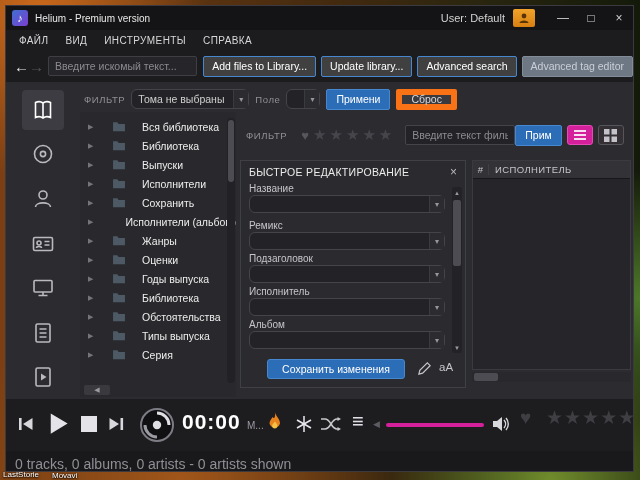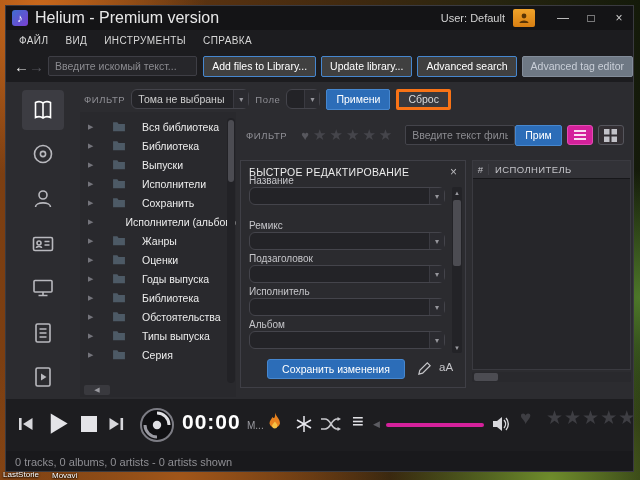--- a/index.html
+++ b/index.html
@@ -16,21 +16,21 @@
     position:relative;
   }
   .abs{position:absolute}
   .desk-label{position:absolute;color:#fff;font-size:8px;text-shadow:0 1px 2px #000,0 0 2px #000;z-index:1}
 
   
   .window{position:absolute;left:5px;top:5px;width:629px;height:467px;background:#2c2c30;border:1px solid #3a3a40;overflow:hidden;z-index:2}
 
   .titlebar{position:absolute;left:0;top:0;right:0;height:24px;background:#141416;display:flex;align-items:center;padding-left:6px;color:#e6e6e6}
   .app-ico{width:16px;height:16px;border-radius:3px;background:linear-gradient(135deg,#3f6fd2,#7b3fd0);color:#fff;font-size:11px;display:flex;align-items:center;justify-content:center;margin-right:7px}
-  .title-text{font-size:16px;color:#e8e8e8}
+  .title-text{font-size:10px;color:#e8e8e8}
   .tb-spacer{flex:1}
   .user-text{font-size:11px;color:#d2d2d2;margin-right:8px}
   .badge{width:22px;height:18px;background:linear-gradient(#f0a32a,#d87f12);border-radius:2px;display:flex;align-items:center;justify-content:center;margin-right:14px}
   .wbtn{width:28px;height:24px;display:flex;align-items:center;justify-content:center;font-size:12px;color:#cfcfcf}
 
   .menubar{position:absolute;left:0;top:24px;right:0;height:20px;background:#1c1c1f;display:flex;align-items:center;gap:17px;padding-left:13px}
   .menu-item{font-size:10px;color:#d8d8d8;letter-spacing:.4px}
 
   .toolbar{position:absolute;left:0;top:44px;right:0;height:32px;background:#1c1c1f;display:flex;align-items:center;padding-left:8px;white-space:nowrap;overflow:hidden}
   .nav-arrow{width:22px;text-align:center;font-size:15px;color:#e8e8e8}
@@ -41,21 +41,21 @@
   .tbtn.blue{background:#404040;border:1px solid #4687cf;color:#fff}
   .tbtn.dis{background:#6e7884;border:1px solid #828c99;color:#c9cfd8}
 
   .filterbar{position:absolute;left:78px;top:82px;height:22px;display:flex;align-items:center;gap:6px}
   .small-cap{font-size:9.5px;color:#8f8f95;letter-spacing:.6px}
   .combo{height:20px;background:#232327;border:1px solid #44444b;border-radius:6px;display:flex;align-items:center;color:#cfcfcf;font-size:10.5px}
   .combo .cval{padding:0 6px;white-space:nowrap;overflow:hidden}
   .combo .carr{margin-left:auto;width:15px;align-self:stretch;display:flex;align-items:center;justify-content:center;color:#96969c;font-size:8px;border-left:1px solid #3a3a41;background:#2b2b30}
   .fbtn{height:21px;border-radius:2px;font-size:10.5px;padding:0 9px;display:inline-flex;align-items:center}
   .fbtn.blue{background:#2c6db8;border:1px solid #4687cf;color:#fff}
-  .fbtn.dark{background:#39393e;border:3px solid #f97316;color:#dcdcdc}
+  .fbtn.dark{background:#39393e;border:6px solid #f97316;color:#dcdcdc}
 
   
   .sidebar{position:absolute;left:2px;top:78px;width:70px;bottom:74px;display:flex;flex-direction:column;align-items:center;gap:5px;padding-top:6px}
   .tile{width:42px;height:42px;border-radius:4px;display:flex;align-items:center;justify-content:center;color:#b9b9be}
   .tile.sel{background:#3c3c42;color:#ffffff}
   .tile svg{stroke:currentColor;fill:none;stroke-width:1.6}
 
   
   .treepanel{position:absolute;left:74px;top:106px;width:156px;bottom:74px;background:#29292d;padding-top:5px}
   .titem{height:19px;display:flex;align-items:center;gap:16px;padding-left:8px}
@@ -101,21 +101,21 @@
   
   .playerbar{position:absolute;left:0;right:0;top:393px;height:52px;background:#1d1d20}
   .time{position:absolute;left:176px;top:11px;font-size:21px;font-weight:bold;color:#fff;letter-spacing:1px}
   .plabel{position:absolute;left:241px;top:21px;font-size:10px;color:#9a9aa0}
   .pmenu{position:absolute;left:346px;top:11px;font-size:20px;color:#e0e0e4}
   .voldown{position:absolute;left:367px;top:20px;font-size:9px;color:#5c5c62}
   .volslider{position:absolute;left:380px;top:24px;width:98px;height:4px;background:#d4219b;border-radius:2px}
   .pheart{position:absolute;left:514px;top:8px;font-size:19px;color:#3e3e43}
   .pstars{position:absolute;left:540px;top:7px;font-size:19px;color:#3e3e43;letter-spacing:1px}
 
-  .statusbar{position:absolute;left:0;right:0;top:445px;bottom:0;background:#19191c;color:#8f8f94;font-size:11px;padding:5px 17px 0 9px}
+  .statusbar{position:absolute;left:0;right:0;top:445px;bottom:0;background:#19191c;color:#8f8f94;font-size:14px;padding:5px 17px 0 9px}
 </style>
 </head>
 <body>
 
 <div class="desk-label" style="left:3px;top:470px">LastStorie</div>
 <div class="desk-label" style="left:52px;top:471px">Movavi</div>
 
 <div class="window">
 
   <div class="titlebar">
@@ -344,21 +344,21 @@
           </svg>
       </span>
     </div>
 
     <div class="qpanel">
       <div class="qhead">
         <span class="qtitle">БЫСТРОЕ РЕДАКТИРОВАНИЕ</span>
         <span class="qclose">×</span>
       </div>
 
-      <div class="field" style="top:14px">
+      <div class="field" style="top:22px">
         <span class="flabel">Название</span>
         <div class="combo fcombo">
             <span class="cval"></span>
             <span class="carr">▾</span>
           </div>
       </div>
       <div class="field" style="top:59px">
         <span class="flabel">Ремикс</span>
         <div class="combo fcombo">
             <span class="cval"></span>

